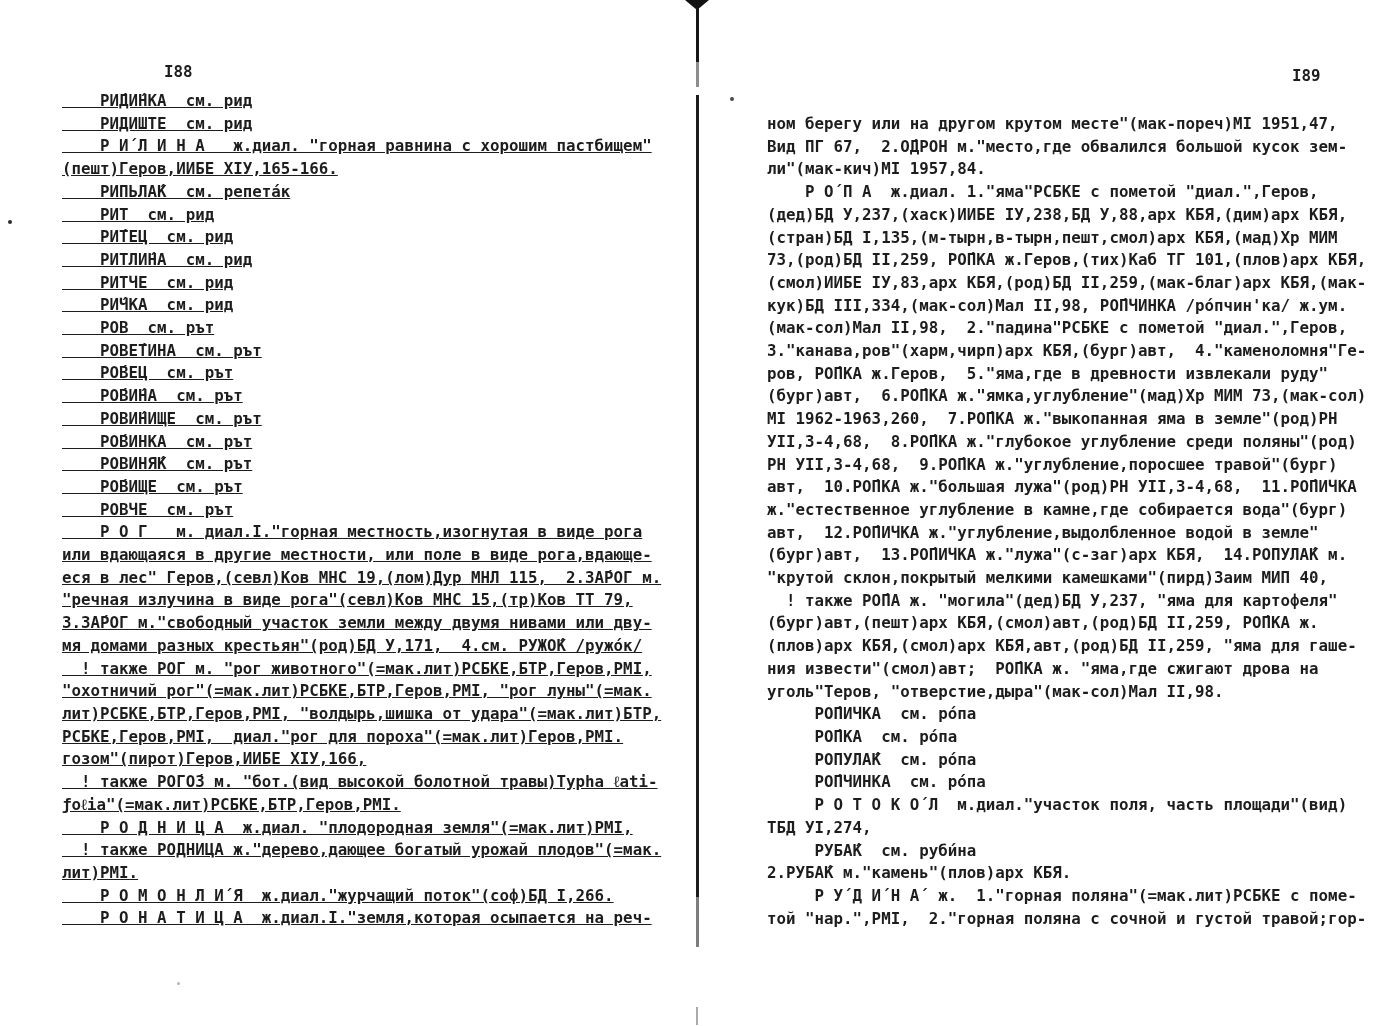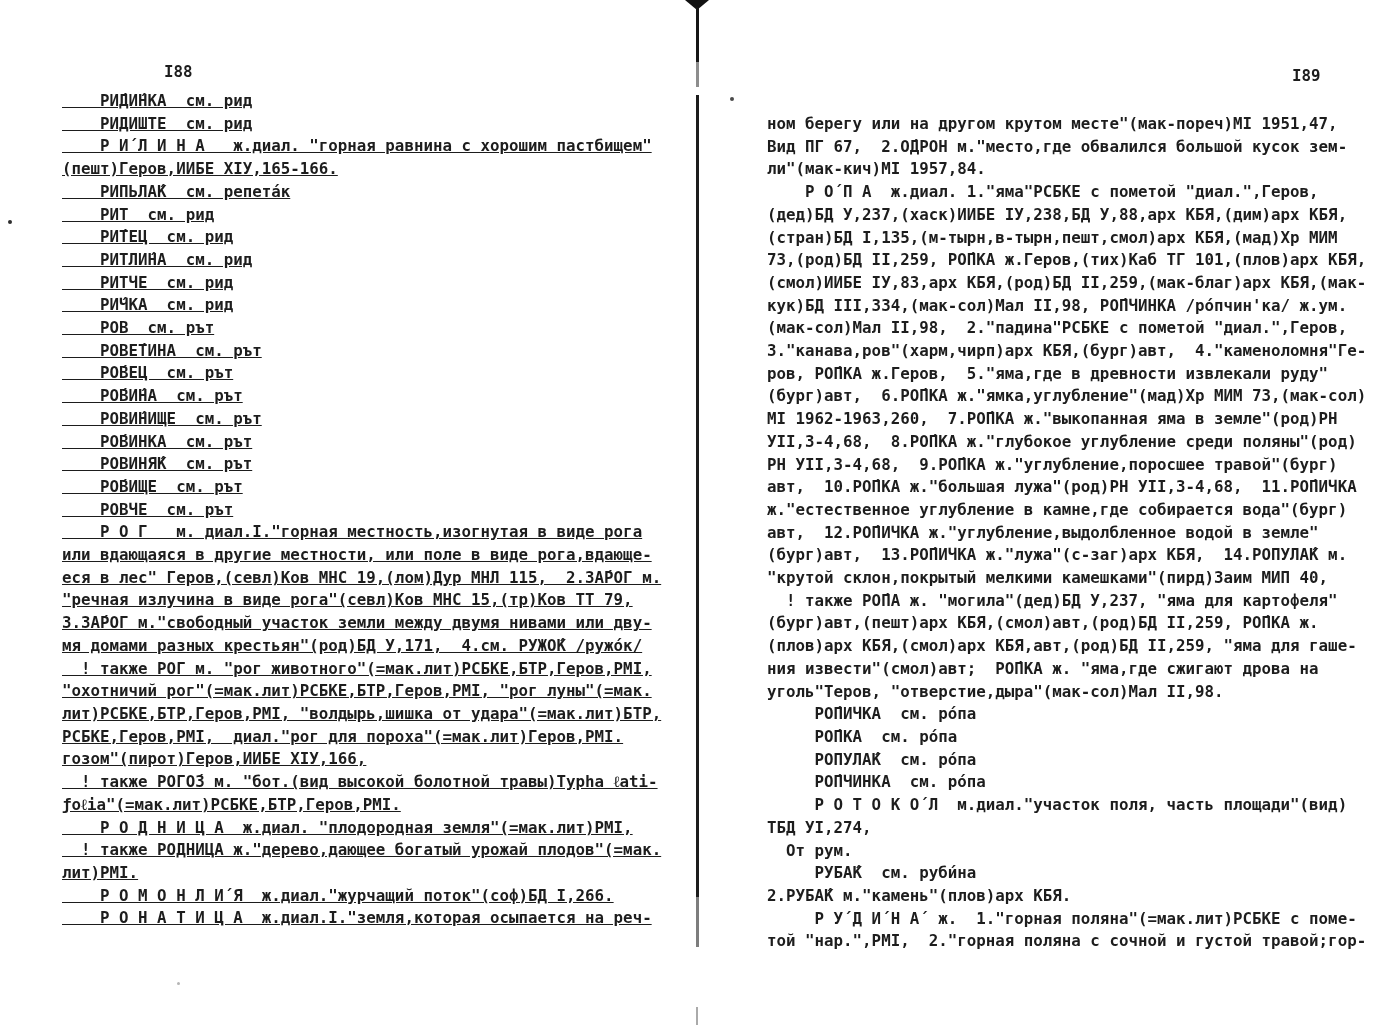--- a/index.html
+++ b/index.html
@@ -134,21 +134,20 @@
       <div class="tline">(бург)авт,(пешт)арх КБЯ,(смол)авт,(род)БД II,259, РО́ПКА ж.</div>
       <div class="tline">(плов)арх КБЯ,(смол)арх КБЯ,авт,(род)БД II,259, "яма для гаше-</div>
       <div class="tline">ния извести"(смол)авт;  РО́ПКА ж. "яма,где сжигают дрова на</div>
       <div class="tline">уголь"Теров, "отверстие,дыра"(мак-сол)Мал II,98.</div>
       <div class="tline">     РО́ПИЧКА  см. ро́па</div>
       <div class="tline">     РО́ПКА  см. ро́па</div>
       <div class="tline">     РОПУЛА́К  см. ро́па</div>
       <div class="tline">     РО́ПЧИНКА  см. ро́па</div>
       <div class="tline">     Р О Т О К О́ Л  м.диал."участок поля, часть площади"(вид)</div>
       <div class="tline">ТБД УI,274,</div>
-      <div class="tline">  От рум.</div>
       <div class="tline">     РУБА́К  см. руби́на</div>
       <div class="tline">2.РУБА́К м."камень"(плов)арх КБЯ.</div>
       <div class="tline">     Р У́ Д И́ Н А́  ж.  1."горная поляна"(=мак.лит)РСБКЕ с поме-</div>
       <div class="tline">той "нар.",РМI,  2."горная поляна с сочной и густой травой;гор-</div>
     </div>
 
   <span class="speck speck1"></span>
   <span class="speck speck2"></span>
   <span class="speck speck3"></span>
 </div>

